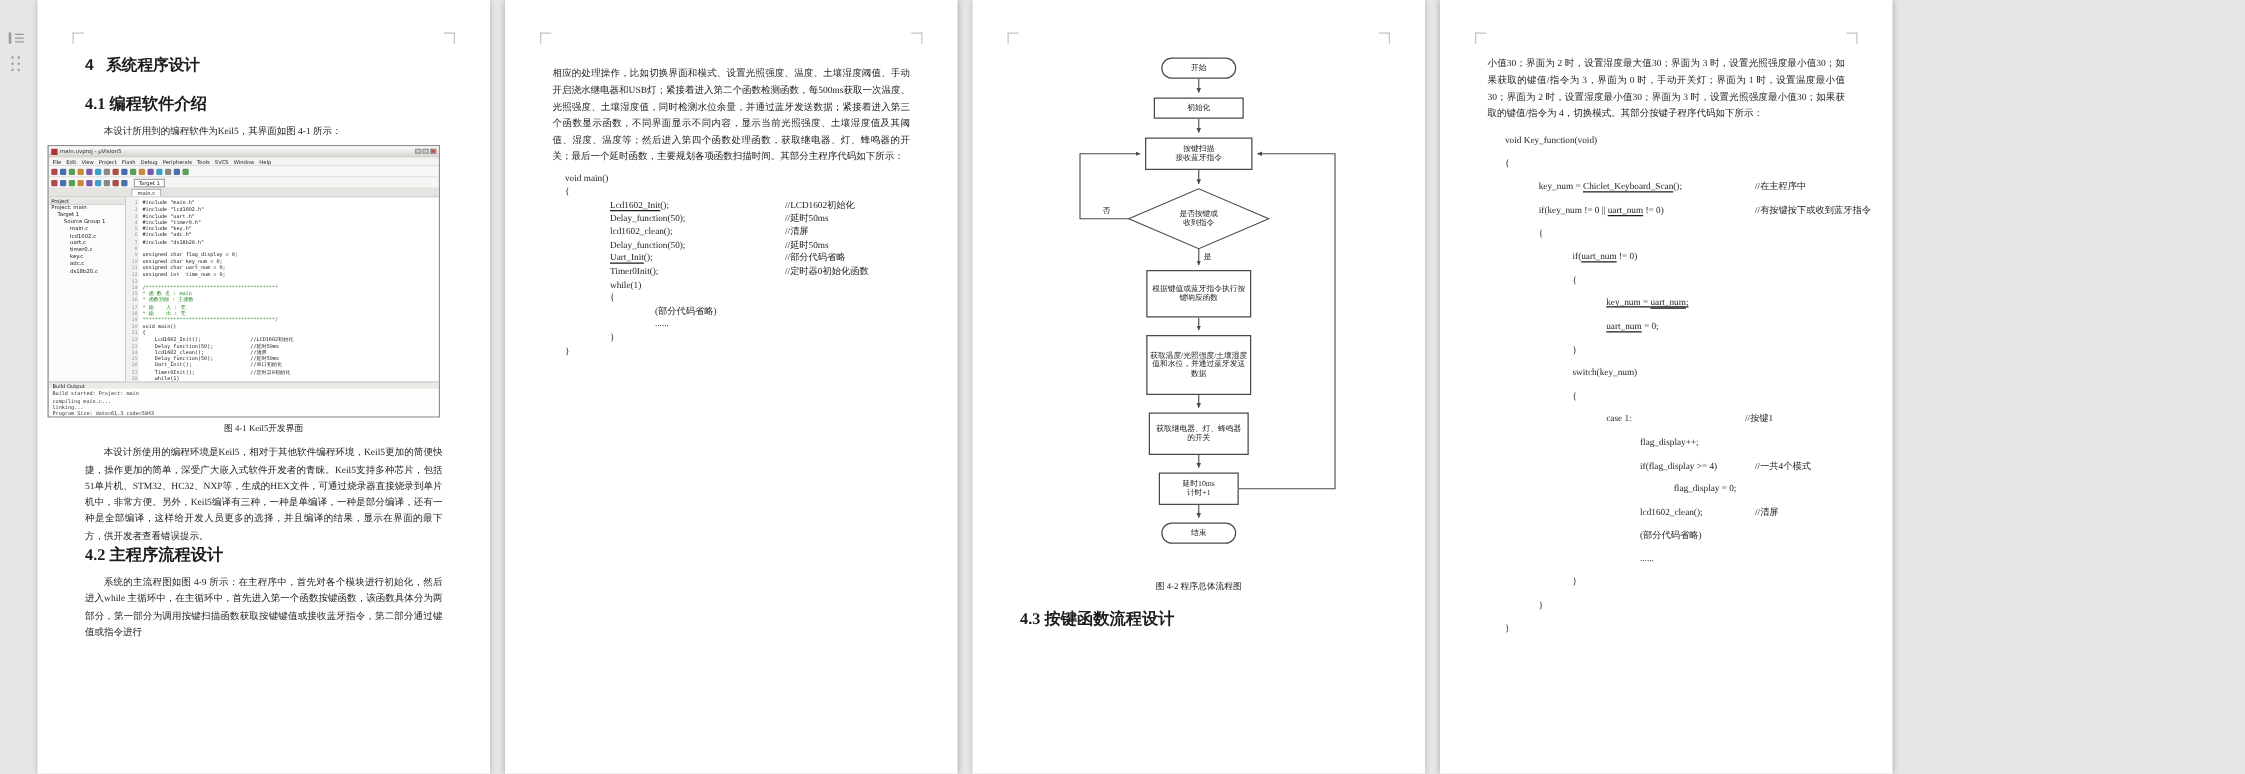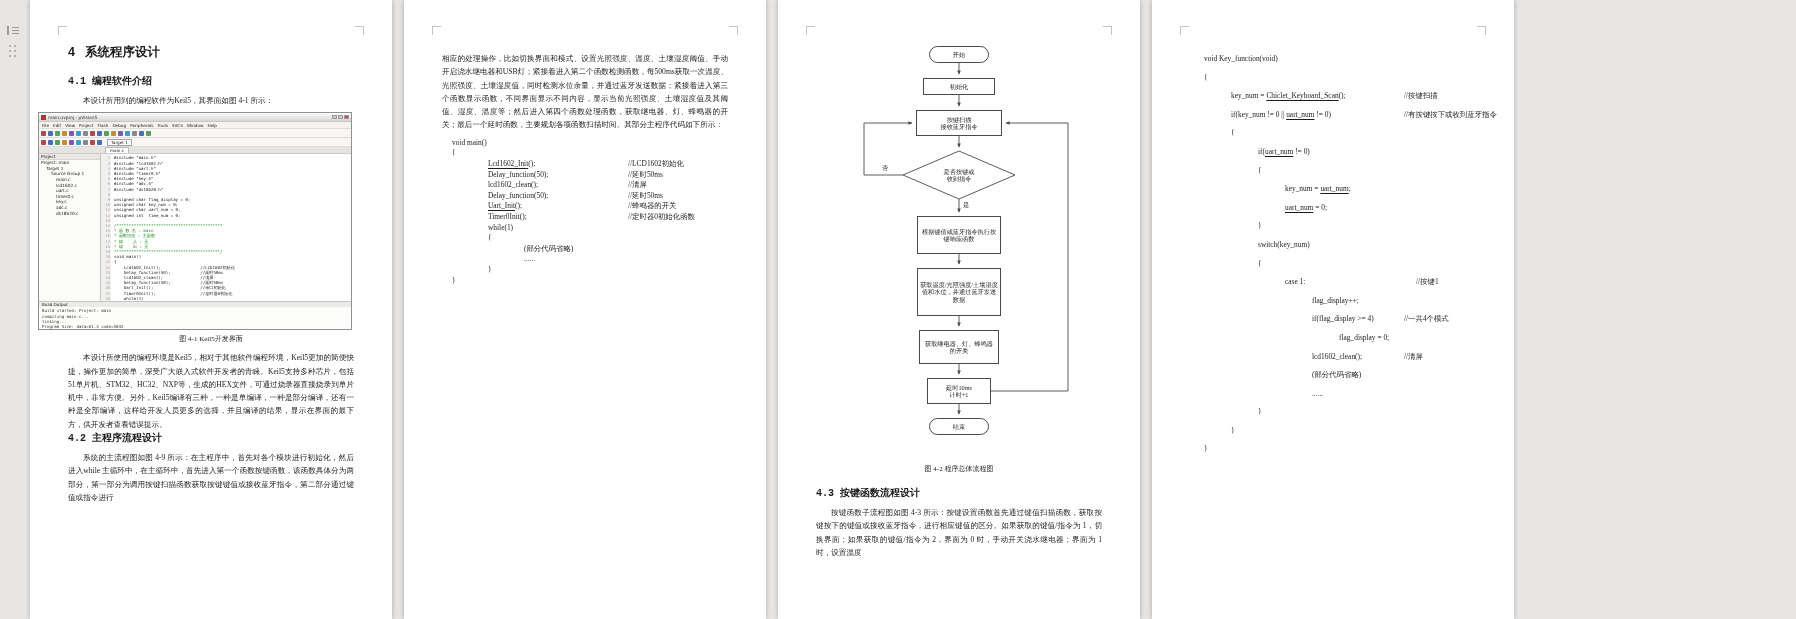--- a/index.html
+++ b/index.html
@@ -27,21 +27,21 @@
   
   .margin-icons { position:absolute; left:7px; top:26px; width:22px; }
   .hmark { width:11px; height:9px; border-left:2px solid #9a9a9a; position:relative; margin-bottom:8px; }
   .hmark i { position:absolute; left:3px; display:block; width:7px; height:1px; background:#9a9a9a; }
   .hmark i:nth-child(1){top:1px;} .hmark i:nth-child(2){top:4px;} .hmark i:nth-child(3){top:7px;}
   .dots { width:10px; height:15px; display:grid; grid-template-columns:repeat(2,1fr); grid-auto-rows:1fr; }
   .dots b { width:2px; height:2px; border-radius:50%; background:#9e9e9e; display:block; margin:auto; }
 
   
   .h-chapter { font-family:"Liberation Sans","DejaVu Sans",sans-serif; font-weight:bold; font-size:12.5px; margin-bottom:13px; display:flex; align-items:baseline; gap:10px; }
-  .h-sec { font-family:Liberation Mono, monospace; font-weight:bold; font-size:10px; margin:0 0 6px 0; }
+  .h-sec { font-family:Liberation Serif, serif; font-weight:bold; font-size:13px; margin:0 0 6px 0; }
   .para { font-size:7.6px; line-height:13.3px; text-align:justify; }
   .indent { text-indent:15px; }
   .caption { font-size:7px; text-align:center; margin-top:4px; }
 
   
   .codeblock { margin-top:6px; font-size:7.4px; }
   #code-p2 { margin-left:10px; }
   #code-p4 { margin-left:14px; }
   .code-row { position:relative; white-space:pre; }
   #code-p2 .code-row { line-height:10.6px; }
@@ -250,21 +250,21 @@
   <div class="cm cm-tr"></div>
 
   <div class="para" style="margin-top:8px;">相应的处理操作，比如切换界面和模式、设置光照强度、温度、土壤湿度阈值、手动开启浇水继电器和USB灯；紧接着进入第二个函数检测函数，每500ms获取一次温度、光照强度、土壤湿度值，同时检测水位余量，并通过蓝牙发送数据；紧接着进入第三个函数显示函数，不同界面显示不同内容，显示当前光照强度、土壤湿度值及其阈值、湿度、温度等；然后进入第四个函数处理函数，获取继电器、灯、蜂鸣器的开关；最后一个延时函数，主要规划各项函数扫描时间。其部分主程序代码如下所示：</div>
   <div class="codeblock" id="code-p2">
       <div class="code-row"><span class="code-text" style="padding-left: 0px;"><span>void main()</span></span></div>
       <div class="code-row"><span class="code-text" style="padding-left: 0px;"><span>{</span></span></div>
       <div class="code-row"><span class="code-text" style="padding-left: 36px;"><span></span><span class="u">Lcd1602_Init</span><span>();</span></span><span class="code-comment" style="left: 176px;">//LCD1602初始化</span></div>
       <div class="code-row"><span class="code-text" style="padding-left: 36px;"><span>Delay_function(50);</span></span><span class="code-comment" style="left: 176px;">//延时50ms</span></div>
       <div class="code-row"><span class="code-text" style="padding-left: 36px;"><span>lcd1602_clean();</span></span><span class="code-comment" style="left: 176px;">//清屏</span></div>
       <div class="code-row"><span class="code-text" style="padding-left: 36px;"><span>Delay_function(50);</span></span><span class="code-comment" style="left: 176px;">//延时50ms</span></div>
-      <div class="code-row"><span class="code-text" style="padding-left: 36px;"><span></span><span class="u">Uart_Init</span><span>();</span></span><span class="code-comment" style="left: 176px;">//蜂鸣器的开关</span></div>
+      <div class="code-row"><span class="code-text" style="padding-left: 36px;"><span></span><span class="u">Uart_Init</span><span>();</span></span><span class="code-comment" style="left: 176px;">//部分代码省略</span></div>
       <div class="code-row"><span class="code-text" style="padding-left: 36px;"><span>Timer0Init();</span></span><span class="code-comment" style="left: 176px;">//定时器0初始化函数</span></div>
       <div class="code-row"><span class="code-text" style="padding-left: 36px;"><span>while(1)</span></span></div>
       <div class="code-row"><span class="code-text" style="padding-left: 36px;"><span>{</span></span></div>
       <div class="code-row"><span class="code-text" style="padding-left: 72px;"><span>(部分代码省略)</span></span></div>
       <div class="code-row"><span class="code-text" style="padding-left: 72px;"><span>......</span></span></div>
       <div class="code-row"><span class="code-text" style="padding-left: 36px;"><span>}</span></span></div>
       <div class="code-row"><span class="code-text" style="padding-left: 0px;"><span>}</span></span></div>
     </div>
 </div>
 
@@ -305,41 +305,41 @@
     <div class="fnode" style="left:93px;top:224px;width:84px;height:48px;">获取温度/光照强度/土壤湿度值和水位，并通过蓝牙发送数据</div>
     <div class="fnode" style="left:95px;top:286px;width:80px;height:34px;">获取继电器、灯、蜂鸣器的开关</div>
     <div class="fnode" style="left:103px;top:334px;width:64px;height:26px;">延时10ms
 计时+1</div>
     <div class="fnode stadium" style="left:105px;top:374px;width:60px;height:17px;">结束</div>
   </div>
 
   <div class="caption" style="margin-top:18px;">图 4-2  程序总体流程图</div>
 
   <div class="h-sec" style="margin-top:12px;">4.3 按键函数流程设计</div>
-  <div class="para indent">按键函数子流程图如图 4-3 所示：按键设置函数首先通过键值扫描函数，获取按键按下的键值或接收蓝牙指令，进行相应键值的区分。如果获取的键值/指令为 1，切换界面；如果获取的键值/指令为 2，界面为 0 时，手动开关浇水继电器；界面为 1 时，设置温度</div>
 </div>
 
 <div class="page" id="page4">
   <div class="cm cm-tl"></div>
   <div class="cm cm-tr"></div>
 
+  <div class="para">小值30；界面为 2 时，设置湿度最大值30；界面为 3 时，设置光照强度最小值30；如果获取的键值/指令为 3，界面为 0 时，手动开关灯；界面为 1 时，设置温度最小值30；界面为 2 时，设置湿度最小值30；界面为 3 时，设置光照强度最小值30；如果获取的键值/指令为 4，切换模式。其部分按键子程序代码如下所示：</div>
   <div class="codeblock" id="code-p4">
       <div class="code-row"><span class="code-text" style="padding-left: 0px;"><span>void Key_function(void)</span></span></div>
       <div class="code-row"><span class="code-text" style="padding-left: 0px;"><span>{</span></span></div>
-      <div class="code-row"><span class="code-text" style="padding-left: 27px;"><span>key_num = </span><span class="u">Chiclet_Keyboard_Scan</span><span>();</span></span><span class="code-comment" style="left: 200px;">//按键扫描</span></div>
+      <div class="code-row"><span class="code-text" style="padding-left: 27px;"><span>key_num = </span><span class="u">Chiclet_Keyboard_Scan</span><span>();</span></span><span class="code-comment" style="left: 200px;">//在主程序中</span></div>
       <div class="code-row"><span class="code-text" style="padding-left: 27px;"><span>if(key_num != 0 || </span><span class="u">uart_num</span><span> != 0)</span></span><span class="code-comment" style="left: 200px;">//有按键按下或收到蓝牙指令</span></div>
       <div class="code-row"><span class="code-text" style="padding-left: 27px;"><span>{</span></span></div>
       <div class="code-row"><span class="code-text" style="padding-left: 54px;"><span>if(</span><span class="u">uart_num</span><span> != 0)</span></span></div>
       <div class="code-row"><span class="code-text" style="padding-left: 54px;"><span>{</span></span></div>
-      <div class="code-row"><span class="code-text" style="padding-left: 81px;"><span>key_num = </span><span class="u">uart_num</span><span>;</span></span></div>
+      <div class="code-row"><span class="code-text" style="padding-left: 81px; text-decoration: underline;"><span>key_num = </span><span class="u">uart_num</span><span>;</span></span></div>
       <div class="code-row"><span class="code-text" style="padding-left: 81px;"><span></span><span class="u">uart_num</span><span> = 0;</span></span></div>
       <div class="code-row"><span class="code-text" style="padding-left: 54px;"><span>}</span></span></div>
       <div class="code-row"><span class="code-text" style="padding-left: 54px;"><span>switch(key_num)</span></span></div>
       <div class="code-row"><span class="code-text" style="padding-left: 54px;"><span>{</span></span></div>
-      <div class="code-row"><span class="code-text" style="padding-left: 81px;"><span>case 1:</span></span><span class="code-comment" style="left: 212px;">//按键1</span></div>
+      <div class="code-row"><span class="code-text" style="padding-left: 81px;"><span>case 1:</span></span><span class="code-comment" style="left: 192px;">//按键1</span></div>
       <div class="code-row"><span class="code-text" style="padding-left: 108px; margin-top: 14px;"><span>flag_display++;</span></span></div>
       <div class="code-row"><span class="code-text" style="padding-left: 108px;"><span>if(flag_display &gt;= 4)</span></span><span class="code-comment" style="left: 200px;">//一共4个模式</span></div>
       <div class="code-row"><span class="code-text" style="padding-left: 135px;"><span>flag_display = 0;</span></span></div>
       <div class="code-row"><span class="code-text" style="padding-left: 108px;"><span>lcd1602_clean();</span></span><span class="code-comment" style="left: 200px;">//清屏</span></div>
       <div class="code-row"><span class="code-text" style="padding-left: 108px;"><span>(部分代码省略)</span></span></div>
       <div class="code-row"><span class="code-text" style="padding-left: 108px;"><span>......</span></span></div>
       <div class="code-row"><span class="code-text" style="padding-left: 54px;"><span>}</span></span></div>
       <div class="code-row"><span class="code-text" style="padding-left: 27px;"><span>}</span></span></div>
       <div class="code-row"><span class="code-text" style="padding-left: 0px;"><span>}</span></span></div>
     </div>

